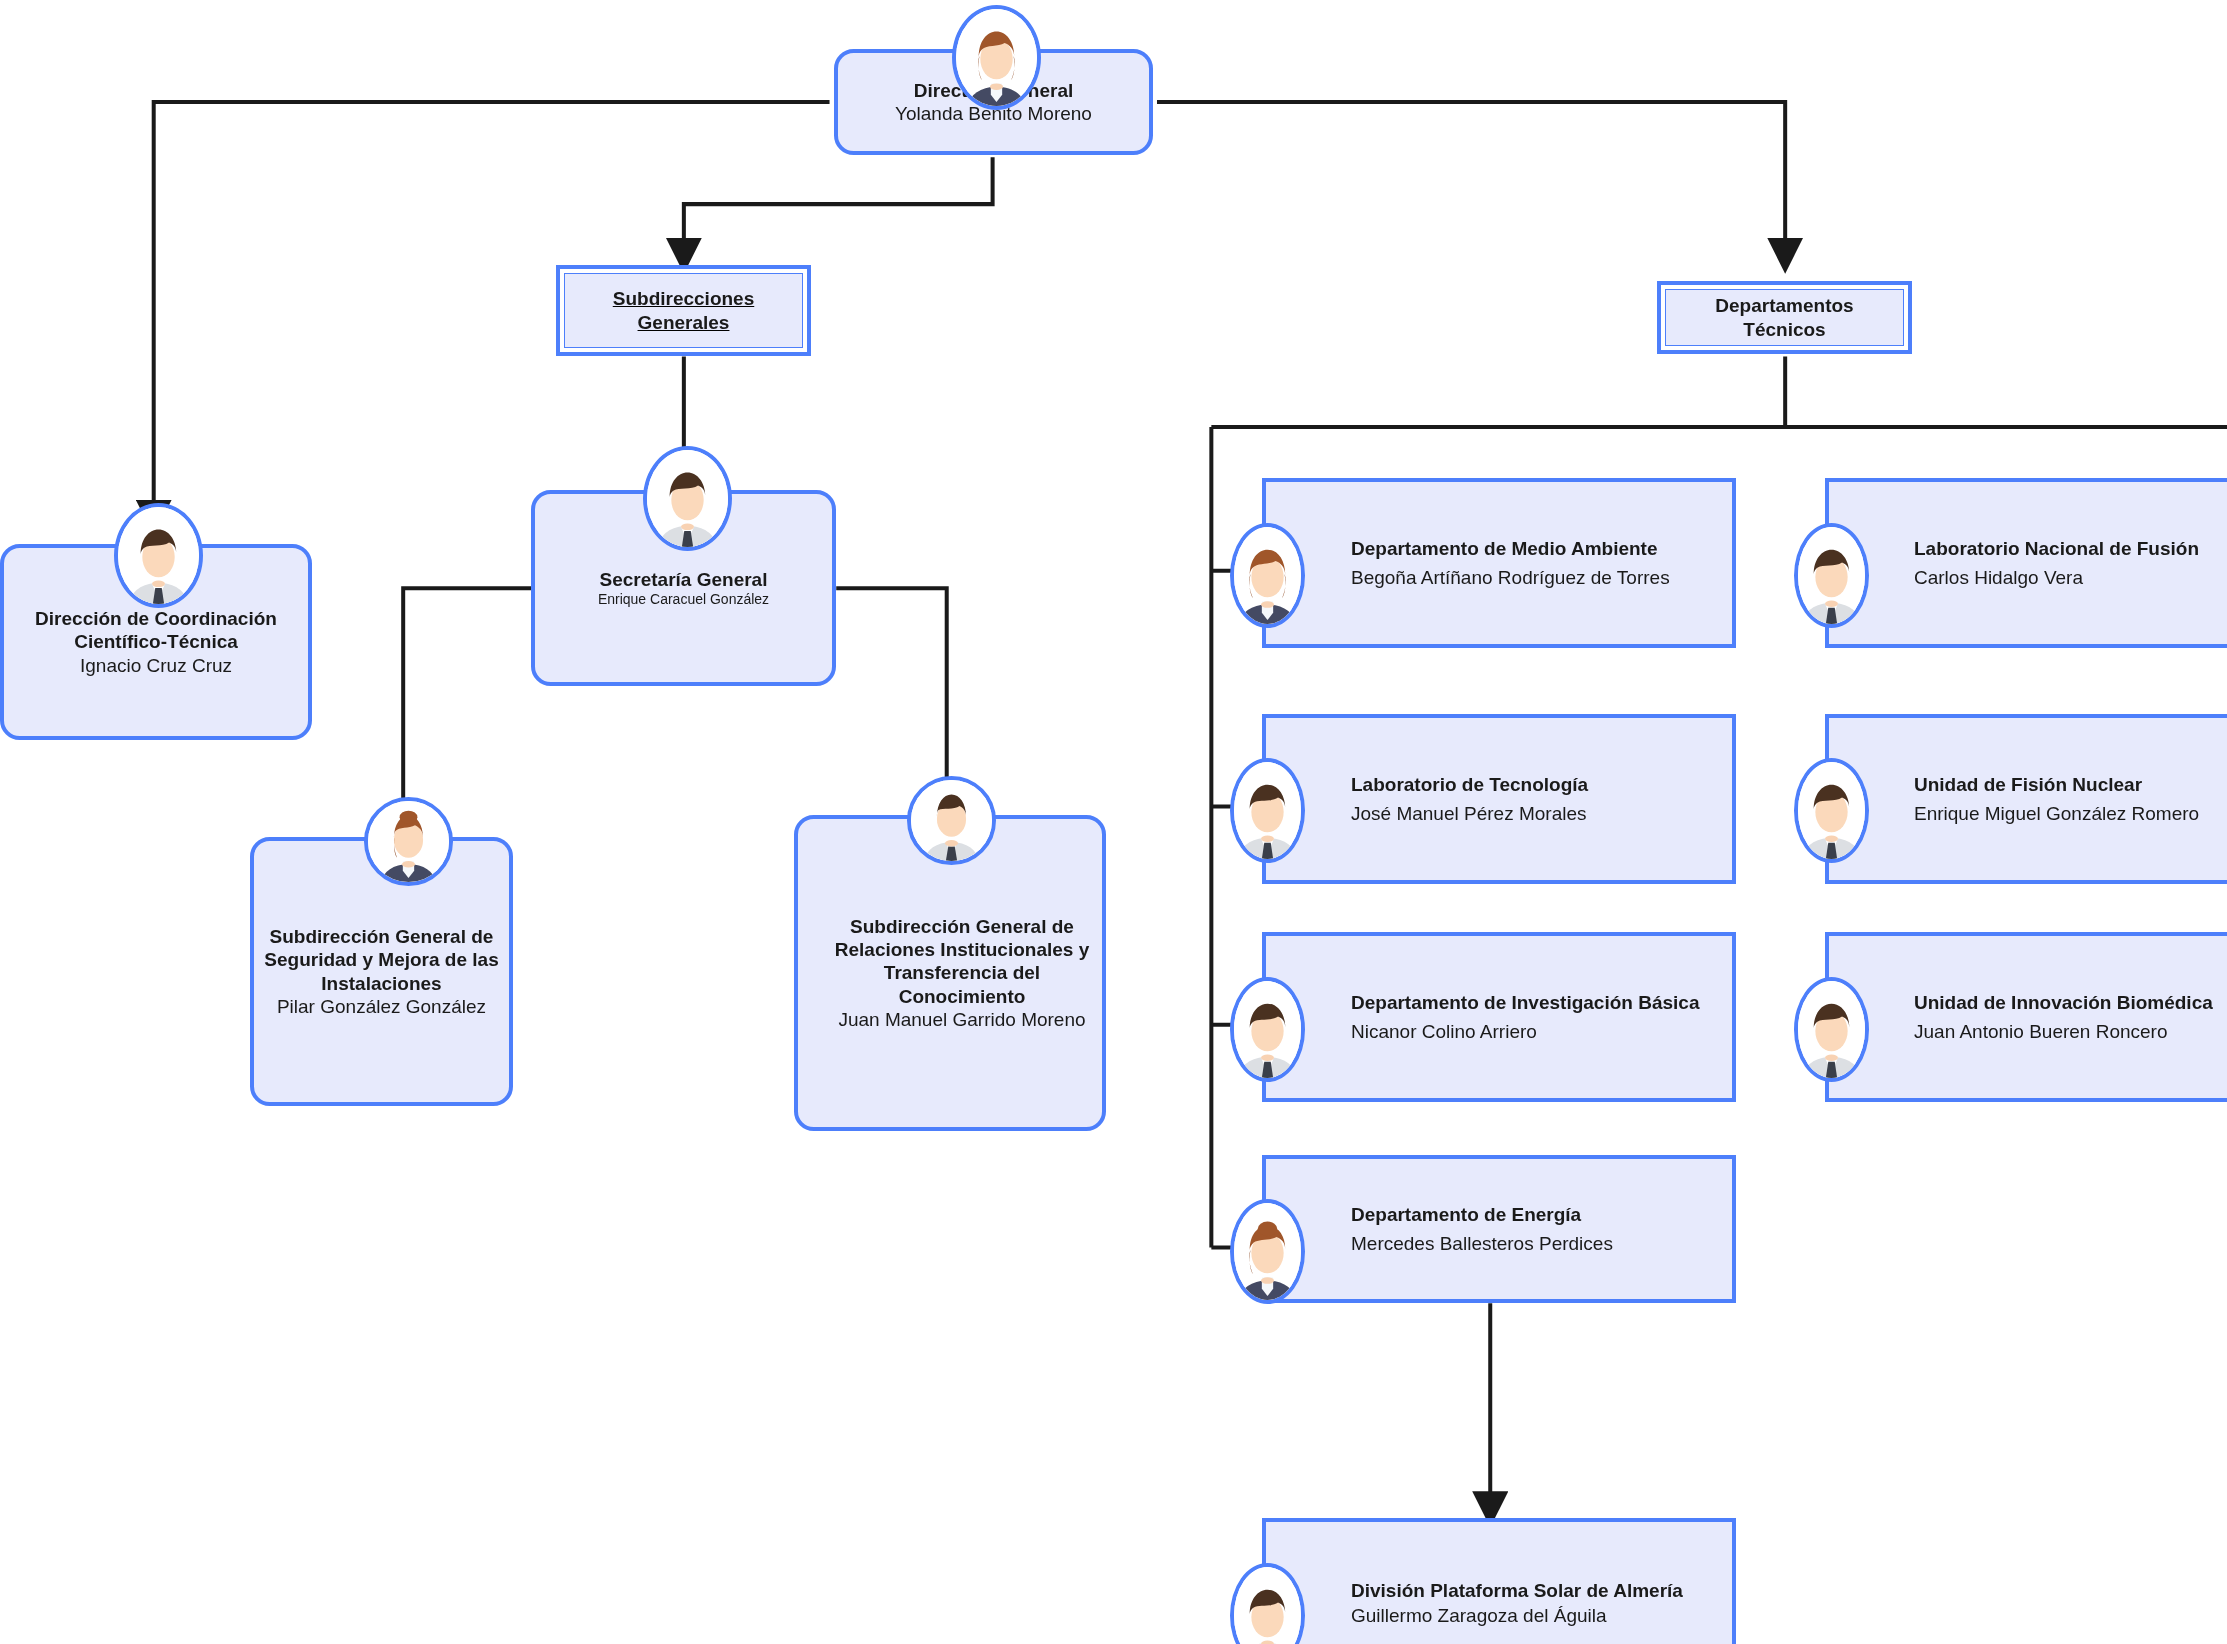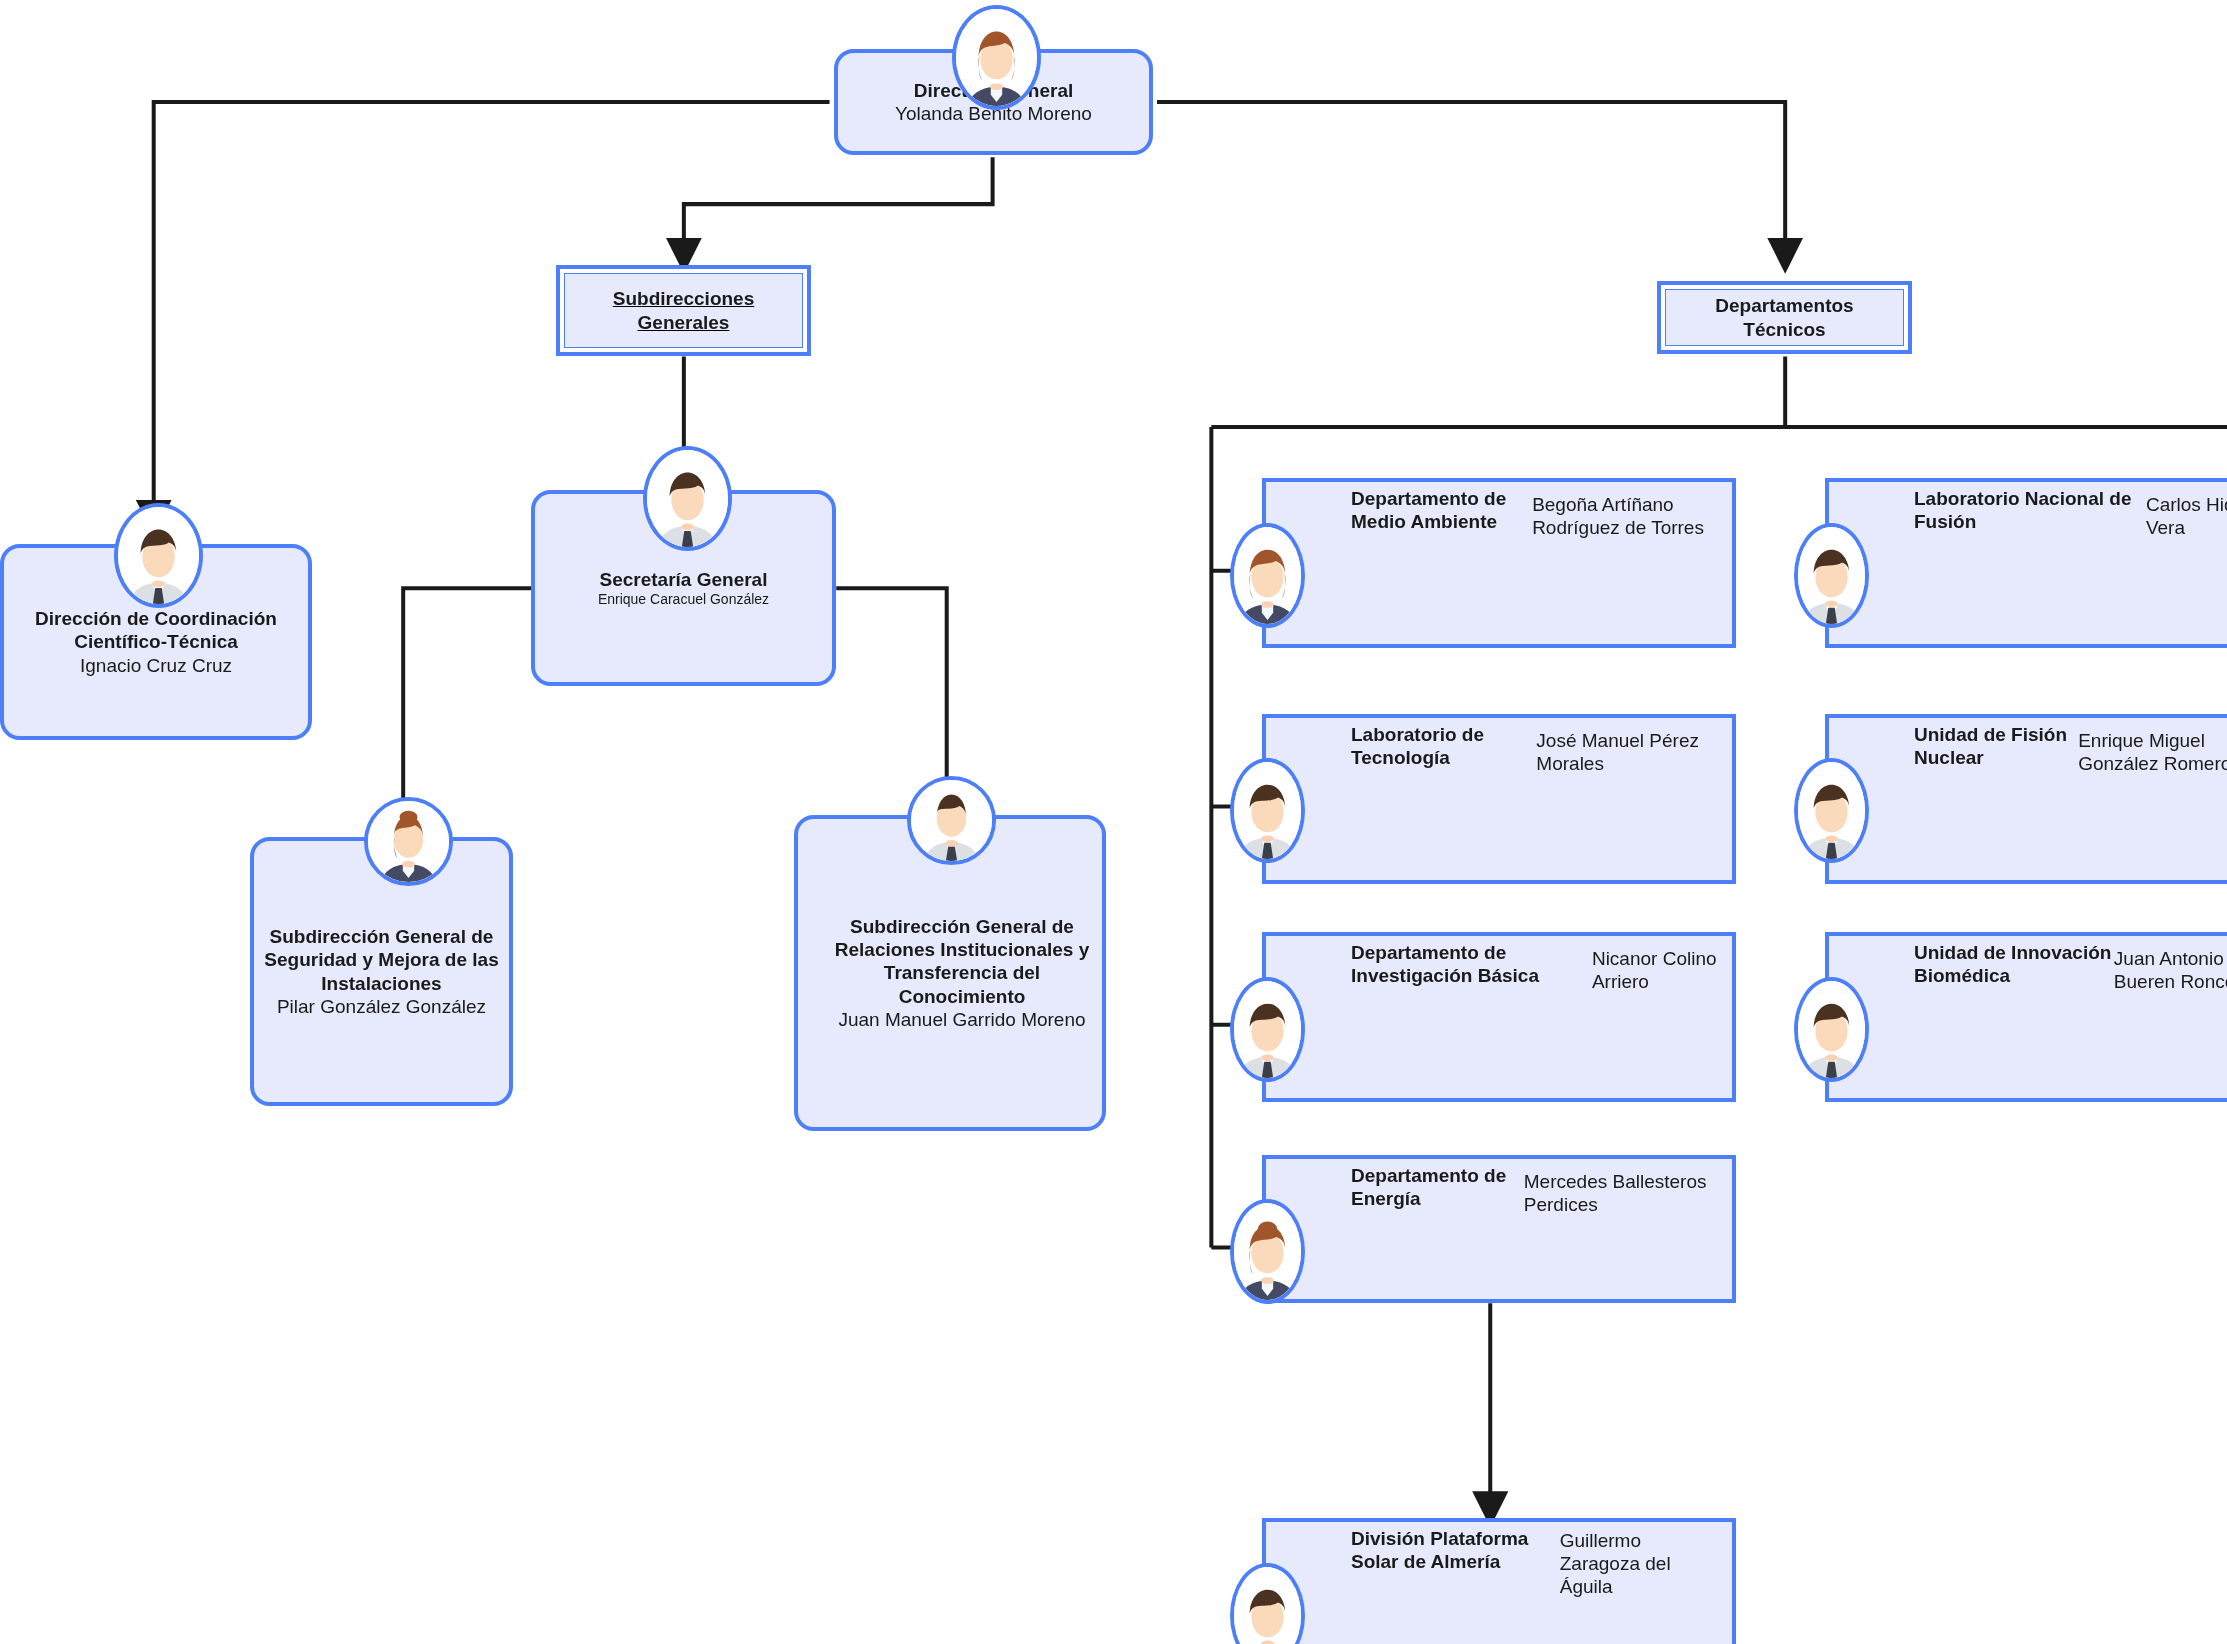--- a/index.html
+++ b/index.html
@@ -6,21 +6,21 @@
   body{font-family:"Liberation Sans",sans-serif;}
   #stage{position:relative;width:2363px;height:1645px;background:#ffffff;overflow:hidden;}
   svg#wires{position:absolute;left:0;top:0;width:2363px;height:1645px;pointer-events:none;}
 
   
   .node{position:absolute;box-sizing:border-box;background:#e7eafc;border:4px solid #4d7ffb;}
   .node.rounded{border-radius:19.6px;}
   .node.double{border:4px solid #4d7ffb;background:#ffffff;padding:4px;}
   .node.double .inner{width:100%;height:100%;box-sizing:border-box;border:1.8px solid #4d7ffb;background:#e7eafc;display:flex;flex-direction:column;align-items:center;justify-content:center;}
   .ctr{width:100%;height:100%;display:flex;flex-direction:column;align-items:center;justify-content:center;text-align:center;box-sizing:border-box;padding:2.7px 8px;}
-  .left-body{width:100%;height:100%;display:flex;justify-content:center;text-align:left;box-sizing:border-box;}
+  .left-body{width:100%;height:100%;display:flex;flex-direction:column;justify-content:center;text-align:left;box-sizing:border-box;}
   .ttl{font-weight:bold;color:#1a1a1a;line-height:1.22;}
   .per{font-weight:normal;color:#1a1a1a;line-height:1.22;}
 
   
   .avatar{position:absolute;background:#ffffff;border:4px solid #4d7ffb;border-radius:50%;overflow:hidden;z-index:6;}
   .avatar svg{display:block;width:100%;height:100%;}
 </style>
 </head>
 <body>
 

